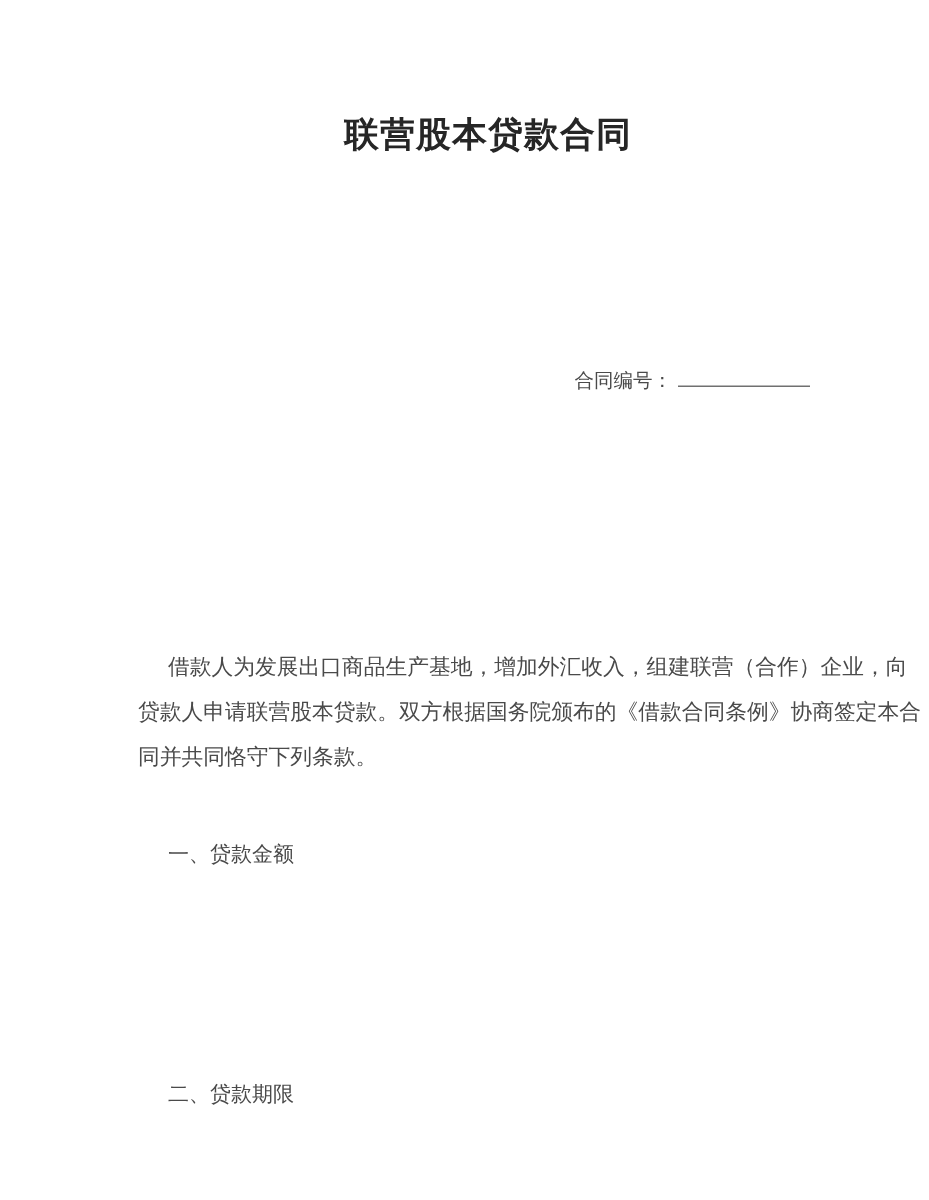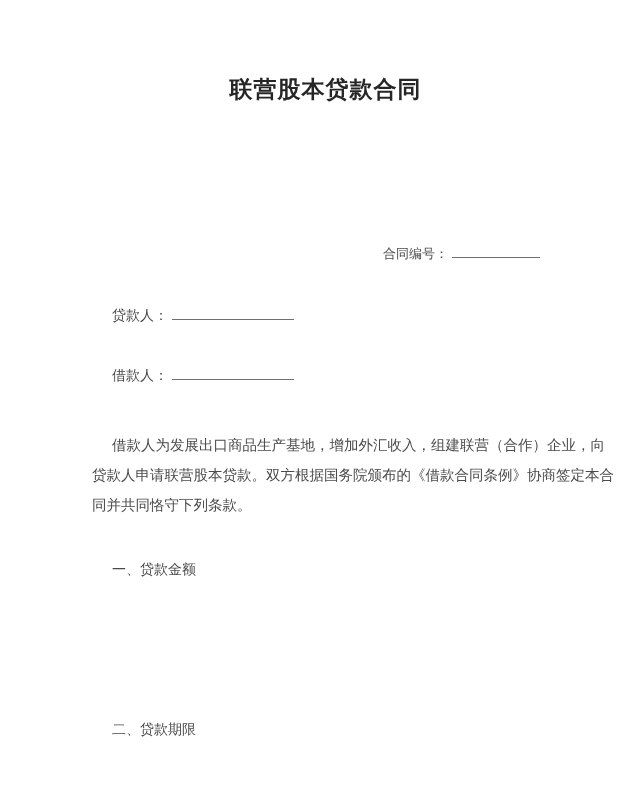--- a/index.html
+++ b/index.html
@@ -80,27 +80,21 @@
 <body>
 
 <div class="page">
 
   <div class="doc-title">联营股本贷款合同</div>
 
   <div class="line contract-no">
     <span>合同编号：</span><span class="blank blank-contract"></span>
   </div>
 
-  <div class="line lender-line">
-    <span>贷款人：</span><span class="blank blank-party"></span>
-  </div>
 
-  <div class="line borrower-line">
-    <span>借款人：</span><span class="blank blank-party"></span>
-  </div>
 
   <div class="intro">
     <div class="pline">借款人为发展出口商品生产基地，增加外汇收入，组建联营（合作）企业，向</div>
     <div class="pline">贷款人申请联营股本贷款。双方根据国务院颁布的《借款合同条例》协商签定本合</div>
     <div class="pline">同并共同恪守下列条款。</div>
   </div>
 
   <div class="line section-heading">一、贷款金额</div>
 
 

